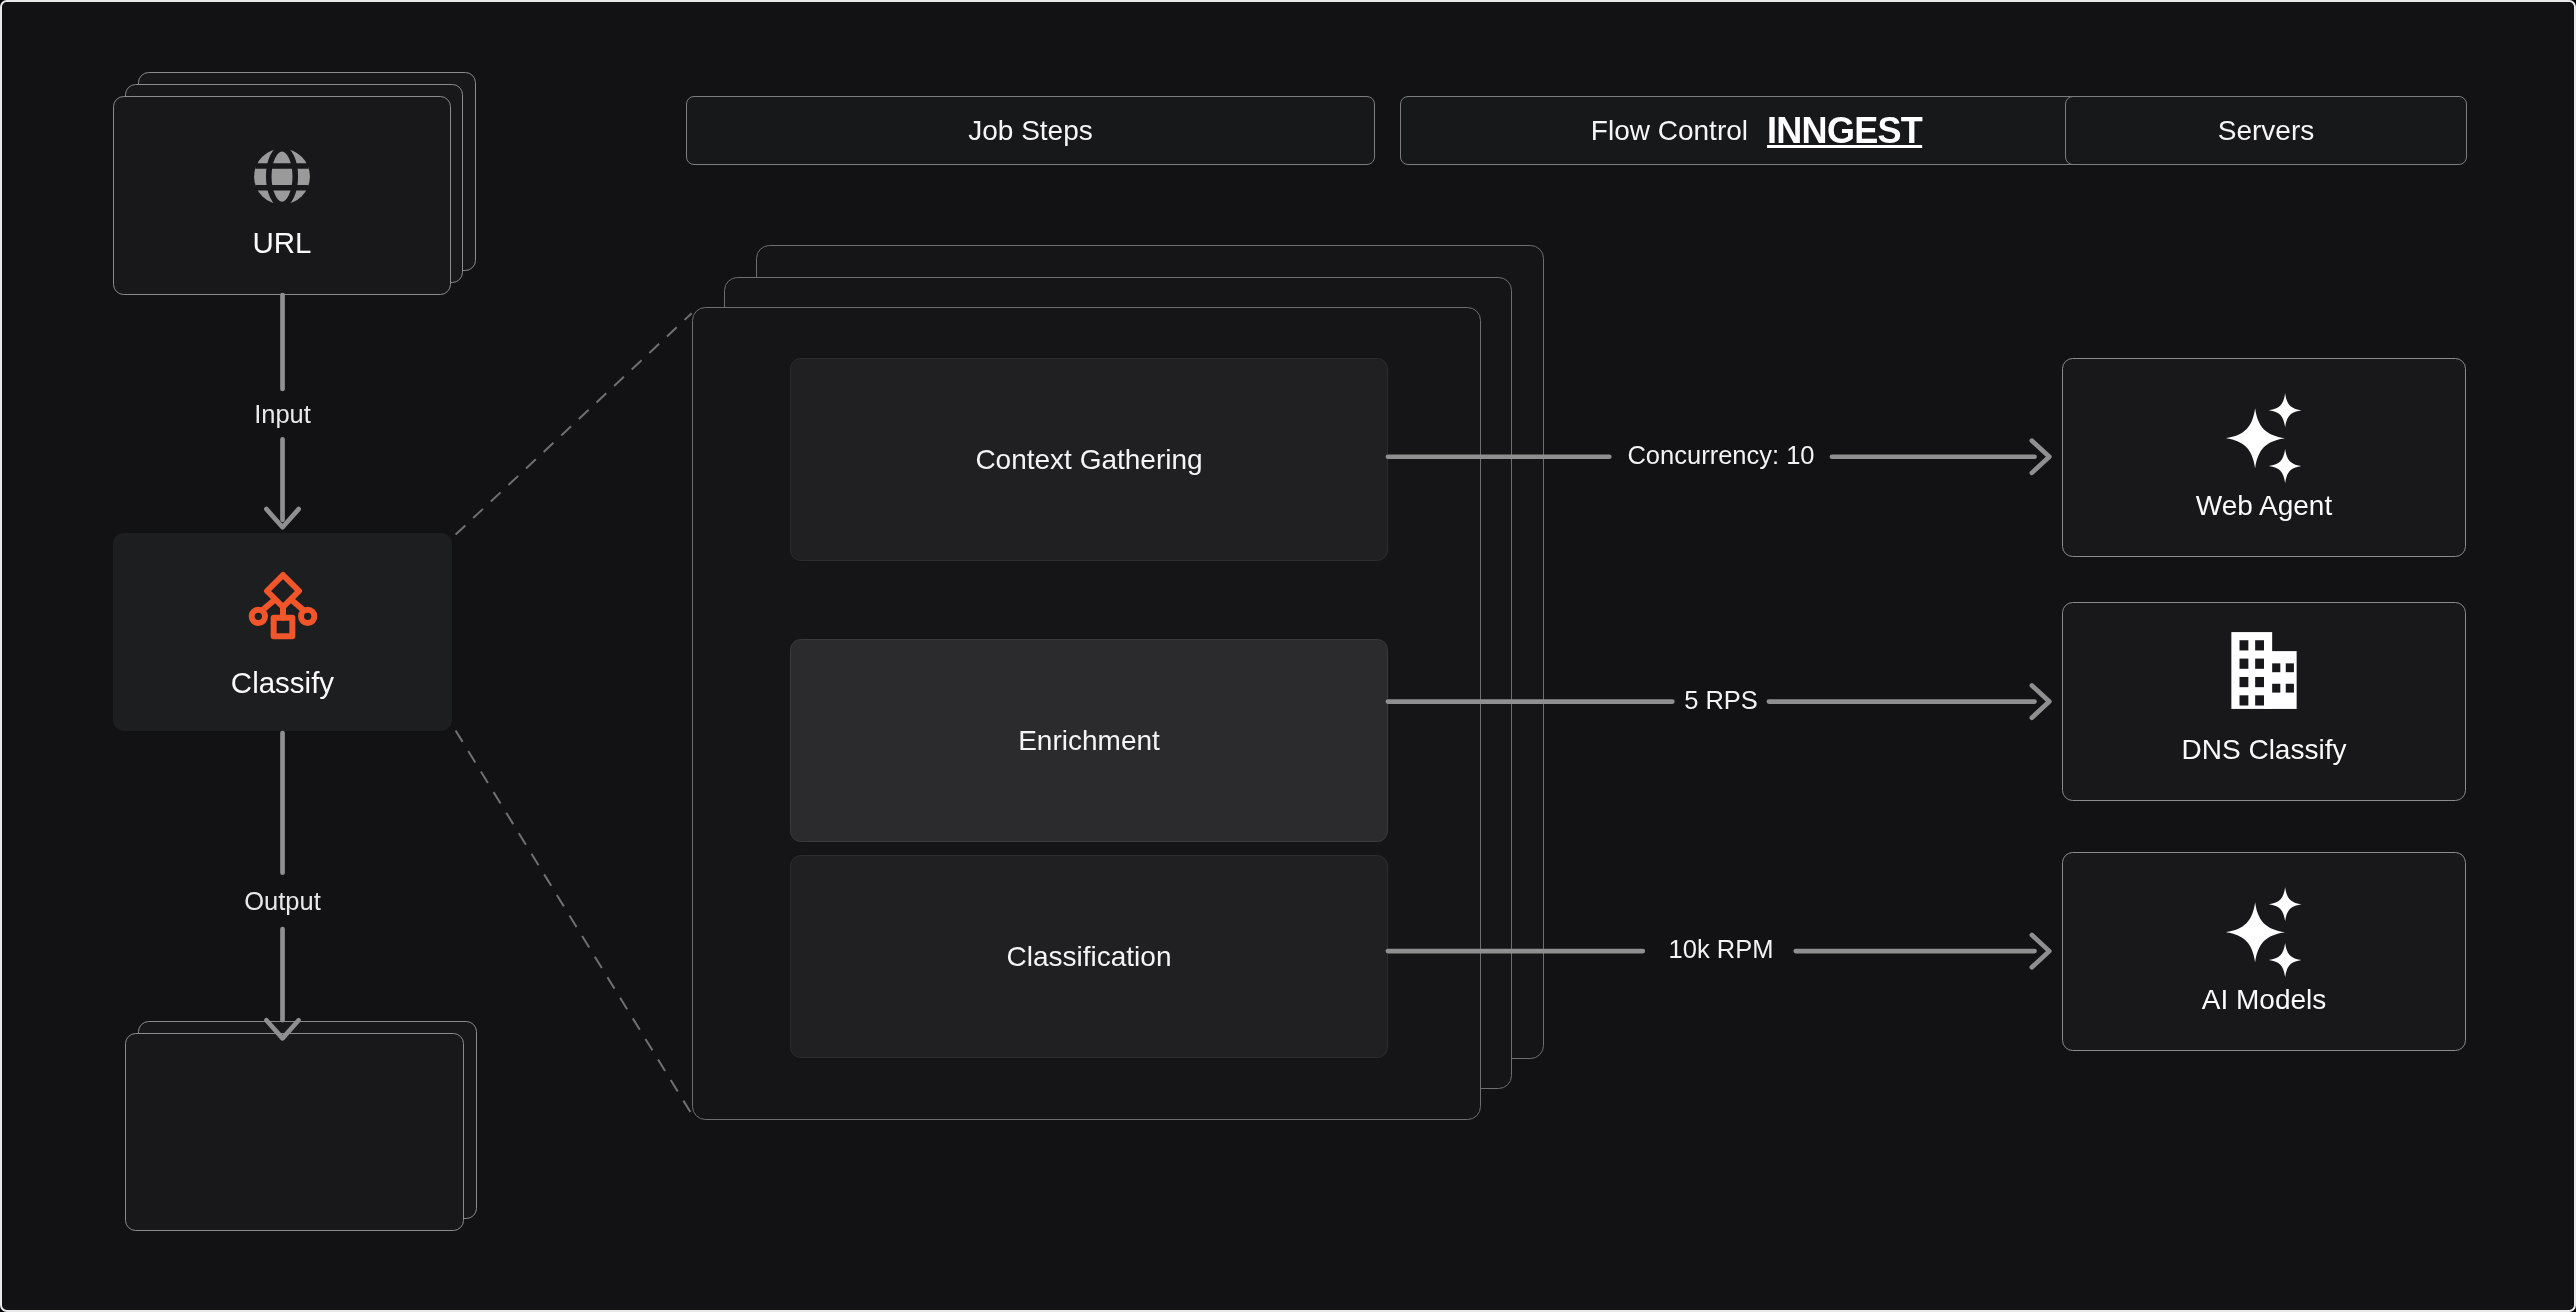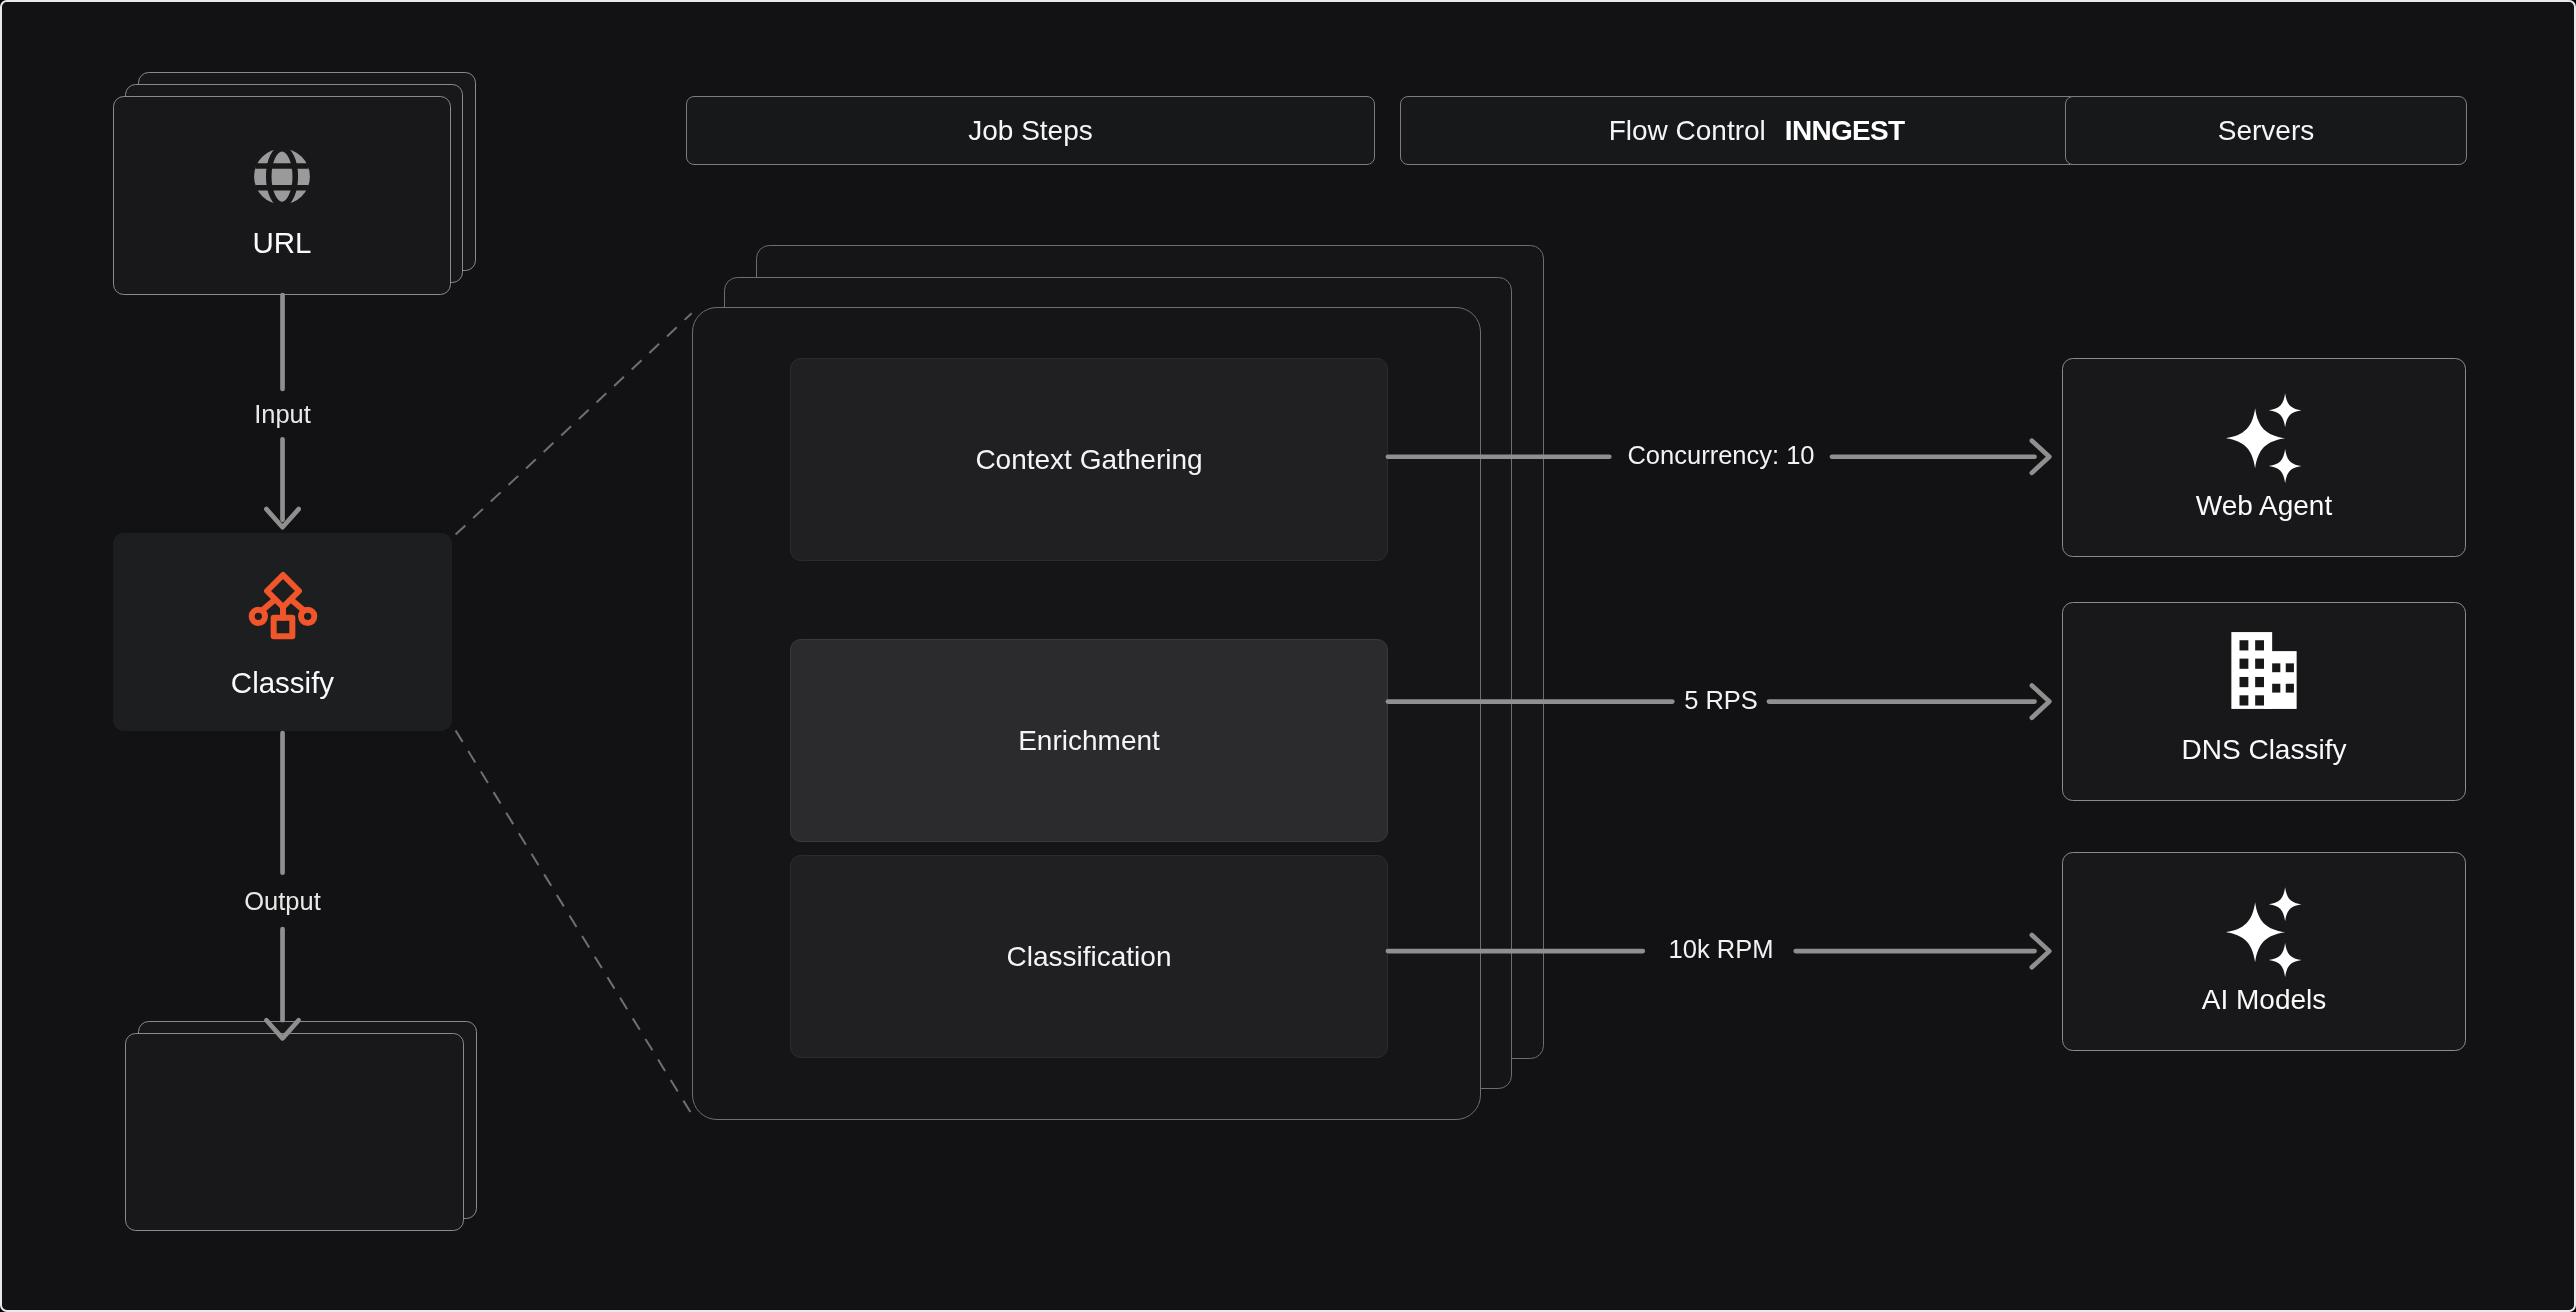--- a/index.html
+++ b/index.html
@@ -8,21 +8,21 @@
     background:#121214;border:2px solid #e9e9e9;border-radius:6.7px;box-sizing:border-box;
     font-family:"Liberation Sans", sans-serif;color:#f2f2f2;
   }
   .abs{position:absolute;box-sizing:border-box;}
   
   .hdr{
     background:#17181a;border:1.3px solid #7d7d7d;border-radius:8px;
     display:flex;align-items:center;justify-content:center;gap:19px;
     font-size:28px;color:#f5f5f5;
   }
-  .logo{font-weight:800;letter-spacing:-0.7px;font-size:28px;color:#fff;}
+  .logo{font-weight:800;letter-spacing:-0.7px;font-size:36px;color:#fff;text-decoration:underline;}
   
   .node{
     background:#18181a;border:1.3px solid #8b8b8b;border-radius:10.7px;padding-left:44px;
   }
   .node.noborder{border:none;background:#1d1e20;}
   .node-label{
     position:absolute;left:0;right:0;text-align:center;font-size:29.5px;color:#fafafa;
   }
   .node-icon{position:absolute;left:50%;transform:translateX(-50%);}
   
@@ -93,21 +93,21 @@
   </div>
 
   <div class="node abs" style="left:136px;top:1019px;width:339px;height:198px;"></div>
   <div class="node abs" style="left:123px;top:1031px;width:339px;height:198px;"></div>
 
   <div class="small-label" style="left:200px;top:398px;">Input</div>
   <div class="small-label" style="left:200px;top:885px;">Output</div>
 
   <div class="jobcard abs" style="left:754px;top:243px;width:788px;height:814px;"></div>
   <div class="jobcard abs" style="left:722px;top:275px;width:788px;height:812px;"></div>
-  <div class="jobcard abs" style="left:690px;top:305px;width:789px;height:813px;border-radius:25px;">
+  <div class="jobcard abs" style="left:690px;top:305px;width:789px;height:813px;">
     <div class="step" style="top:50px;">Context Gathering</div>
     <div class="step hl" style="top:299px;margin-top:32px;">Enrichment</div>
     <div class="step" style="top:547px;">Classification</div>
   </div>
 
   <div class="flow-label" style="left:1578px;top:439px;">Concurrency: 10</div>
   <div class="flow-label" style="left:1578px;top:684px;">5 RPS</div>
   <div class="flow-label" style="left:1578px;top:933px;">10k RPM</div>
 
   <div class="node abs" style="left:2060px;top:356px;width:404px;height:199px;">

